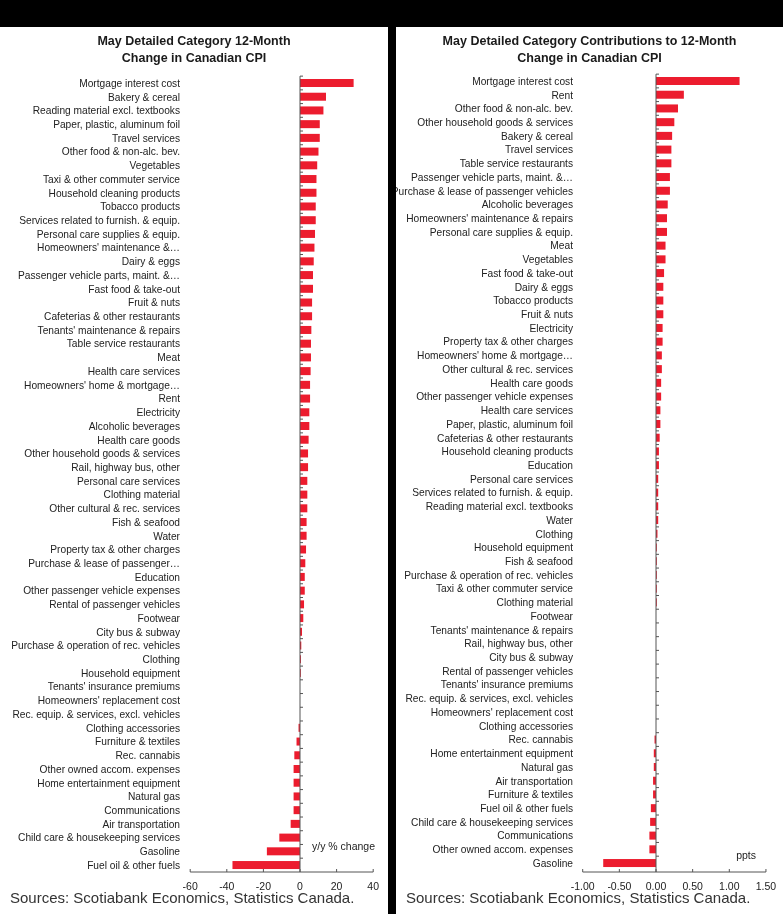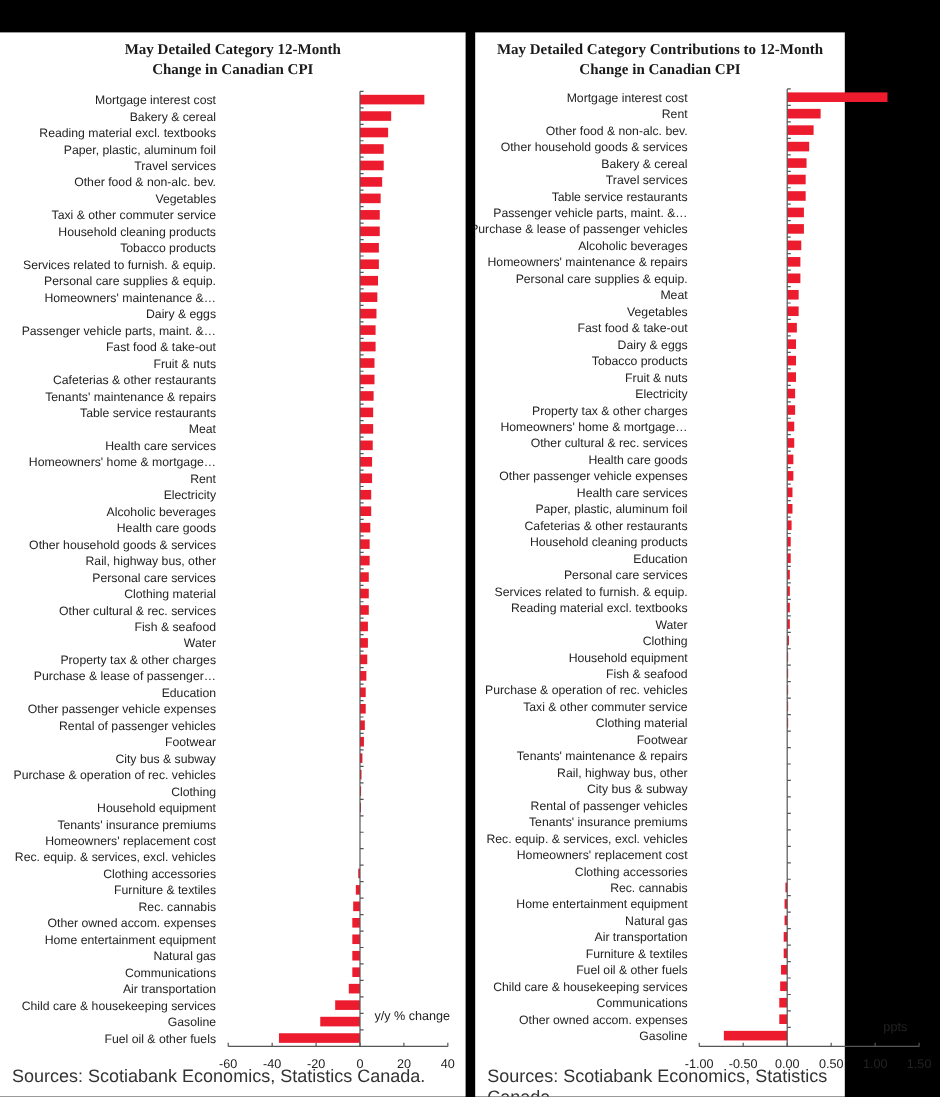--- a/index.html
+++ b/index.html
@@ -1,22 +1,22 @@
 <!DOCTYPE html>
 <html><head>
 <meta charset="utf-8">
 <style>
   html, body { margin: 0; padding: 0; }
   body { width: 783px; height: 914px; background: #000; position: relative; overflow: hidden;
          font-family: "Liberation Sans", "DejaVu Sans", sans-serif; }
   .panel { position: absolute; top: 27px; height: 887px; background: #fff; }
   #panel-left { left: 0; width: 388px; }
-  #panel-right { left: 396px; width: 308px; }
+  #panel-right { left: 396px; width: 387px; }
   .title { position: absolute; top: 6px; left: 0; right: 0; text-align: center;
-           font-weight: bold; font-size: 12.5px; line-height: 17px; color: #1a1a1a; font-family: Liberation Serif, serif; }
+           font-weight: bold; font-size: 12.5px; line-height: 17px; color: #1a1a1a; }
   .title span { display: block; }
   .source { position: absolute; font-size: 15px; color: #333; }
   svg text { font-family: "Liberation Sans", "DejaVu Sans", sans-serif; }
 </style>
 </head>
 <body>
 
 <div id="panel-left" class="panel">
   <div class="title">
     <span>May Detailed Category 12-Month</span>

